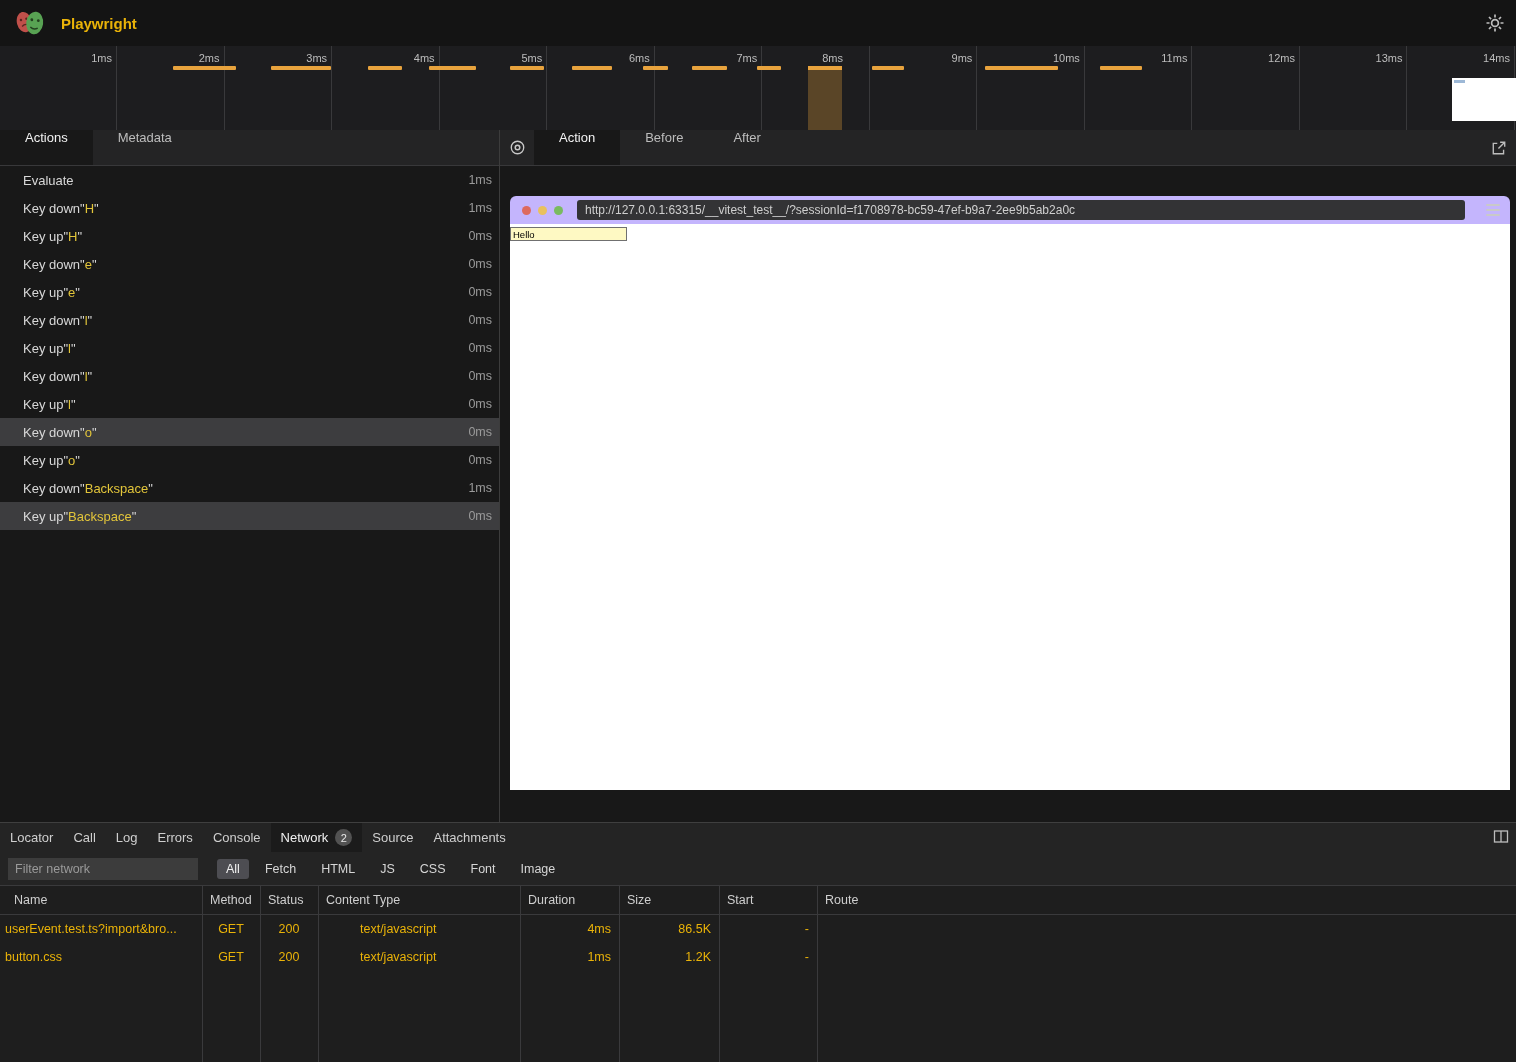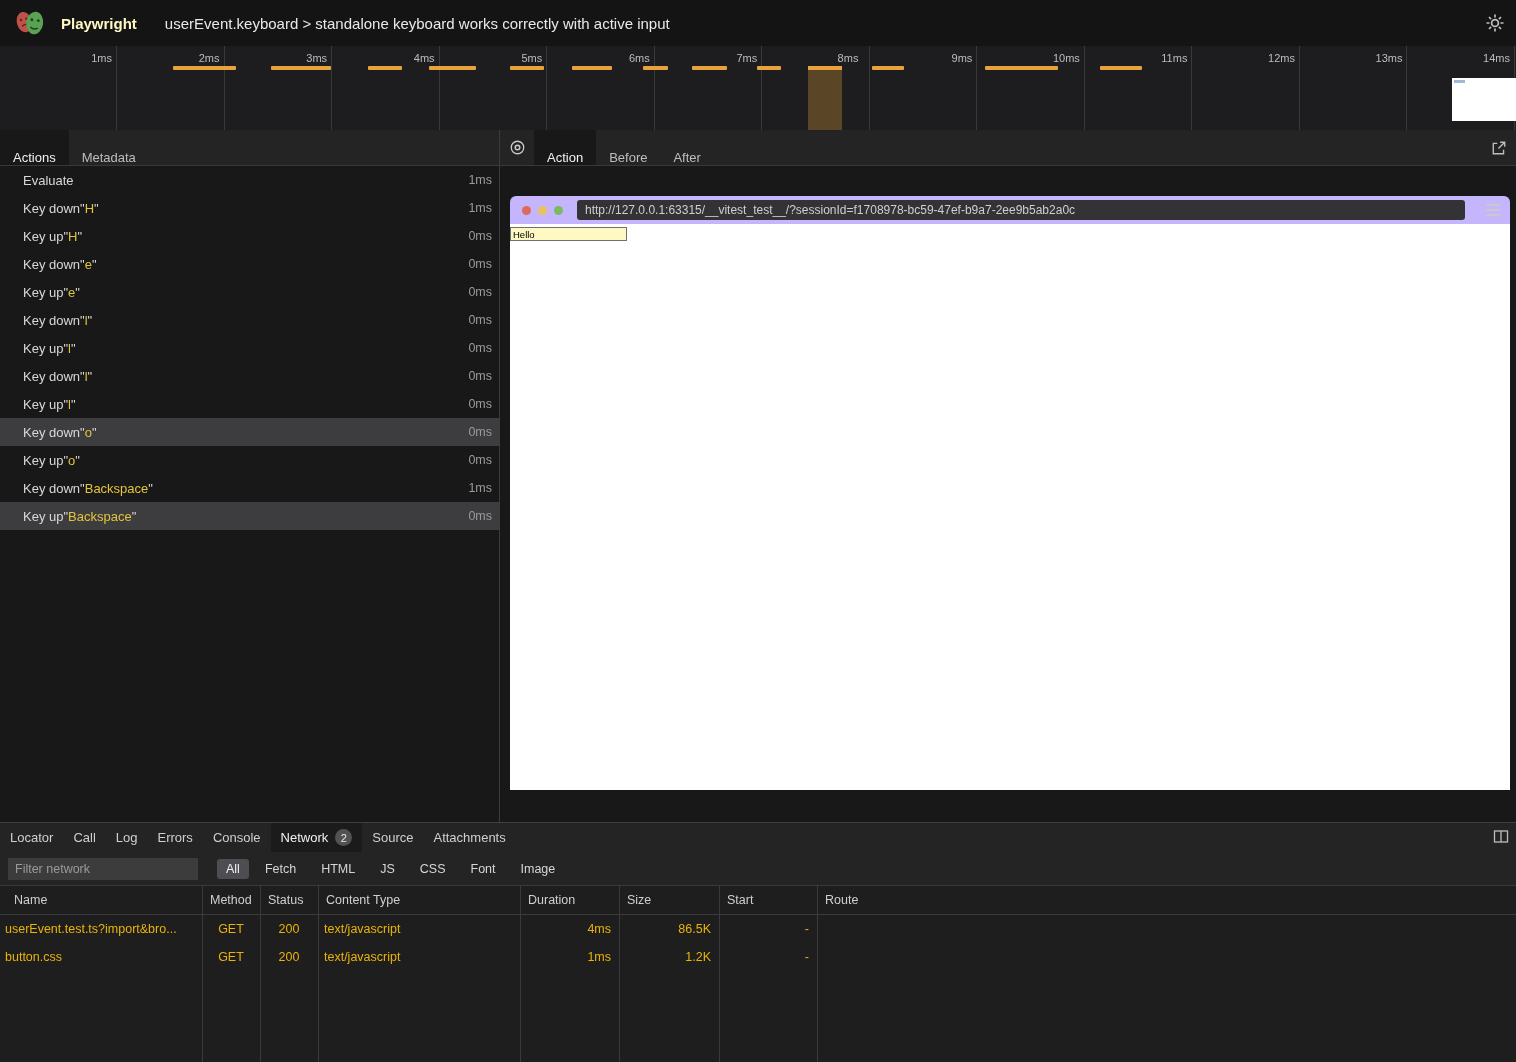--- a/index.html
+++ b/index.html
@@ -4,37 +4,37 @@
 <style>
   * { box-sizing: border-box; margin: 0; padding: 0; }
   html,body { width:1516px; height:1062px; }
   body {
     font-family: "Liberation Sans", sans-serif;
     background:#181818; color:#d8d8d8; overflow:hidden; position:relative;
   }
   
   .topbar { height:46px; background:#141414; display:flex; align-items:center; position:relative; }
   .logo { width:30px; height:30px; margin-left:15px; flex:0 0 auto; }
-  .appname { font-size:15px; font-weight:bold; color:#fef9c3; margin-left:16px; }
+  .appname { font-size:15px; font-weight:bold; color:#eab308; margin-left:16px; }
   .toptitle { font-size:15px; color:#e9e9e9; margin-left:28px; }
   .gearbtn { position:absolute; right:11px; top:13px; width:20px; height:20px; cursor:pointer; }
   
   .timeline { height:84px; background:#1d1d1f; position:relative; }
   .tl-grid { position:absolute; top:0; bottom:0; width:1px; background:#39393b; }
   .tl-label { position:absolute; top:6px; width:62px; text-align:right; font-size:11px; color:#bdbdbd; }
   .tl-dash { position:absolute; top:20px; height:4px; background:#e8a33d; border-radius:1px; }
   .tl-selbar { position:absolute; top:20px; bottom:0; background:rgba(232,163,61,0.30); border-top:4px solid #e8a33d; }
   .tl-thumb { position:absolute; background:#ffffff; }
   .tl-thumb .mini-input { position:absolute; left:2px; top:2px; width:11px; height:3px; background:#9db8d6; }
   
   .main { height:692px; display:flex; }
   .left-panel { width:500px; flex:0 0 auto; background:#181818; border-right:1px solid #3c3c3c; display:flex; flex-direction:column; }
   .right-panel { flex:1; background:#181818; display:flex; flex-direction:column; }
   .panel-tabs { height:36px; background:#242425; border-bottom:1px solid #38383a; display:flex; align-items:stretch; flex:0 0 auto; }
-  .ptab { display:flex; align-items:flex-end; padding:0 13px; font-size:13px; color:#bdbdbd; cursor:pointer; }
+  .ptab { display:flex; align-items:flex-start; padding:0 25px; font-size:13px; color:#bdbdbd; cursor:pointer; }
   .ptab.sel { background:#181818; color:#f2f2f2; }
   .iconcell { display:flex; align-items:center; padding:0 8px 0 9px; cursor:pointer; }
   .popout { margin-left:auto; display:flex; align-items:center; padding-right:9px; cursor:pointer; }
   
   .alist { flex:1; overflow:hidden; }
   .arow { height:28px; display:flex; align-items:center; padding:0 7px 0 23px; font-size:13px; color:#d8d8d8; cursor:pointer; }
   .arow.hl { background:#3d3d3f; }
   .akey { color:#e2c53a; }
   .adur { margin-left:auto; font-size:12.5px; color:#9a9a9a; }
   
@@ -66,21 +66,21 @@
   .net-area { flex:1; position:relative; border-top:1px solid #3a3a3c; background:#1e1e1e; }
   .vsep { position:absolute; top:0; bottom:0; width:1px; background:#3a3a3c; }
   .net-grid { display:grid; grid-template-columns:202px 58px 58px 202px 99px 100px 98px 1fr; position:relative; }
   .net-header { height:29px; border-bottom:1px solid #3a3a3c; }
   .nh { display:flex; align-items:center; font-size:12.5px; color:#cfcfcf; padding-left:8px; }
   .nh.c0 { padding-left:14px; }
   .net-row { height:28px; cursor:pointer; }
   .nc { display:flex; align-items:center; font-size:12.5px; color:#eab308; overflow:hidden; white-space:nowrap; }
   .nc.c0 { padding-left:5px; }
   .nc.c1, .nc.c2 { justify-content:center; }
-  .nc.c3 { padding-left:6px; }
+  .nc.c3 { padding-left:6px;margin-left:36px; }
   .nc.c4, .nc.c5, .nc.c6 { justify-content:flex-end; padding-right:8px; }
 </style>
 </head>
 <body>
 
 <div class="topbar">
   <svg class="logo" viewBox="0 0 32 32">
     <g transform="rotate(-14 10 15)">
       <ellipse cx="10" cy="15" rx="8" ry="11" fill="#c0504a"></ellipse>
       <circle cx="7" cy="12" r="1.3" fill="#5a2420"></circle>
@@ -88,21 +88,20 @@
       <path d="M6.5 19 Q10 16.5 13.5 19" stroke="#5a2420" stroke-width="1.4" fill="none"></path>
     </g>
     <g transform="rotate(8 21 16)">
       <ellipse cx="21" cy="16" rx="9" ry="12" fill="#58a253"></ellipse>
       <circle cx="17.5" cy="13" r="1.5" fill="#23401f"></circle>
         <circle cx="24.5" cy="13" r="1.5" fill="#23401f"></circle>
       <path d="M17 21 Q21 24 25 21" stroke="#23401f" stroke-width="1.5" fill="none"></path>
     </g>
   </svg>
   <span class="appname">Playwright</span>
-  <span class="toptitle">userEvent.keyboard &gt; standalone keyboard works correctly with active input</span>
   <svg class="gearbtn" viewBox="0 0 20 20">
     <g stroke="#bdbdbd" stroke-width="1.7" fill="none">
       <circle cx="10" cy="10" r="3.4"></circle>
       <path d="M10 1.5v3M10 15.5v3M1.5 10h3M15.5 10h3M4 4l2.1 2.1M13.9 13.9L16 16M16 4l-2.1 2.1M6.1 13.9L4 16"></path>
     </g>
   </svg>
 </div>
 
 <div class="timeline">
     <div class="tl-grid" style="left: 116px;"></div>
@@ -113,21 +112,21 @@
     <div class="tl-label" style="left: 265.08px;">3ms</div>
     <div class="tl-grid" style="left: 438.62px;"></div>
     <div class="tl-label" style="left: 372.62px;">4ms</div>
     <div class="tl-grid" style="left: 546.16px;"></div>
     <div class="tl-label" style="left: 480.16px;">5ms</div>
     <div class="tl-grid" style="left: 653.7px;"></div>
     <div class="tl-label" style="left: 587.7px;">6ms</div>
     <div class="tl-grid" style="left: 761.24px;"></div>
     <div class="tl-label" style="left: 695.24px;">7ms</div>
     <div class="tl-grid" style="left: 868.78px;"></div>
-    <div class="tl-label" style="left: 817px; text-align: center;">8ms</div>
+    <div class="tl-label" style="left: 781px;">8ms</div>
     <div class="tl-grid" style="left: 976.32px;"></div>
     <div class="tl-label" style="left: 910.32px;">9ms</div>
     <div class="tl-grid" style="left: 1083.86px;"></div>
     <div class="tl-label" style="left: 1017.86px;">10ms</div>
     <div class="tl-grid" style="left: 1191.4px;"></div>
     <div class="tl-label" style="left: 1125.4px;">11ms</div>
     <div class="tl-grid" style="left: 1298.94px;"></div>
     <div class="tl-label" style="left: 1232.94px;">12ms</div>
     <div class="tl-grid" style="left: 1406.48px;"></div>
     <div class="tl-label" style="left: 1340.48px;">13ms</div>

